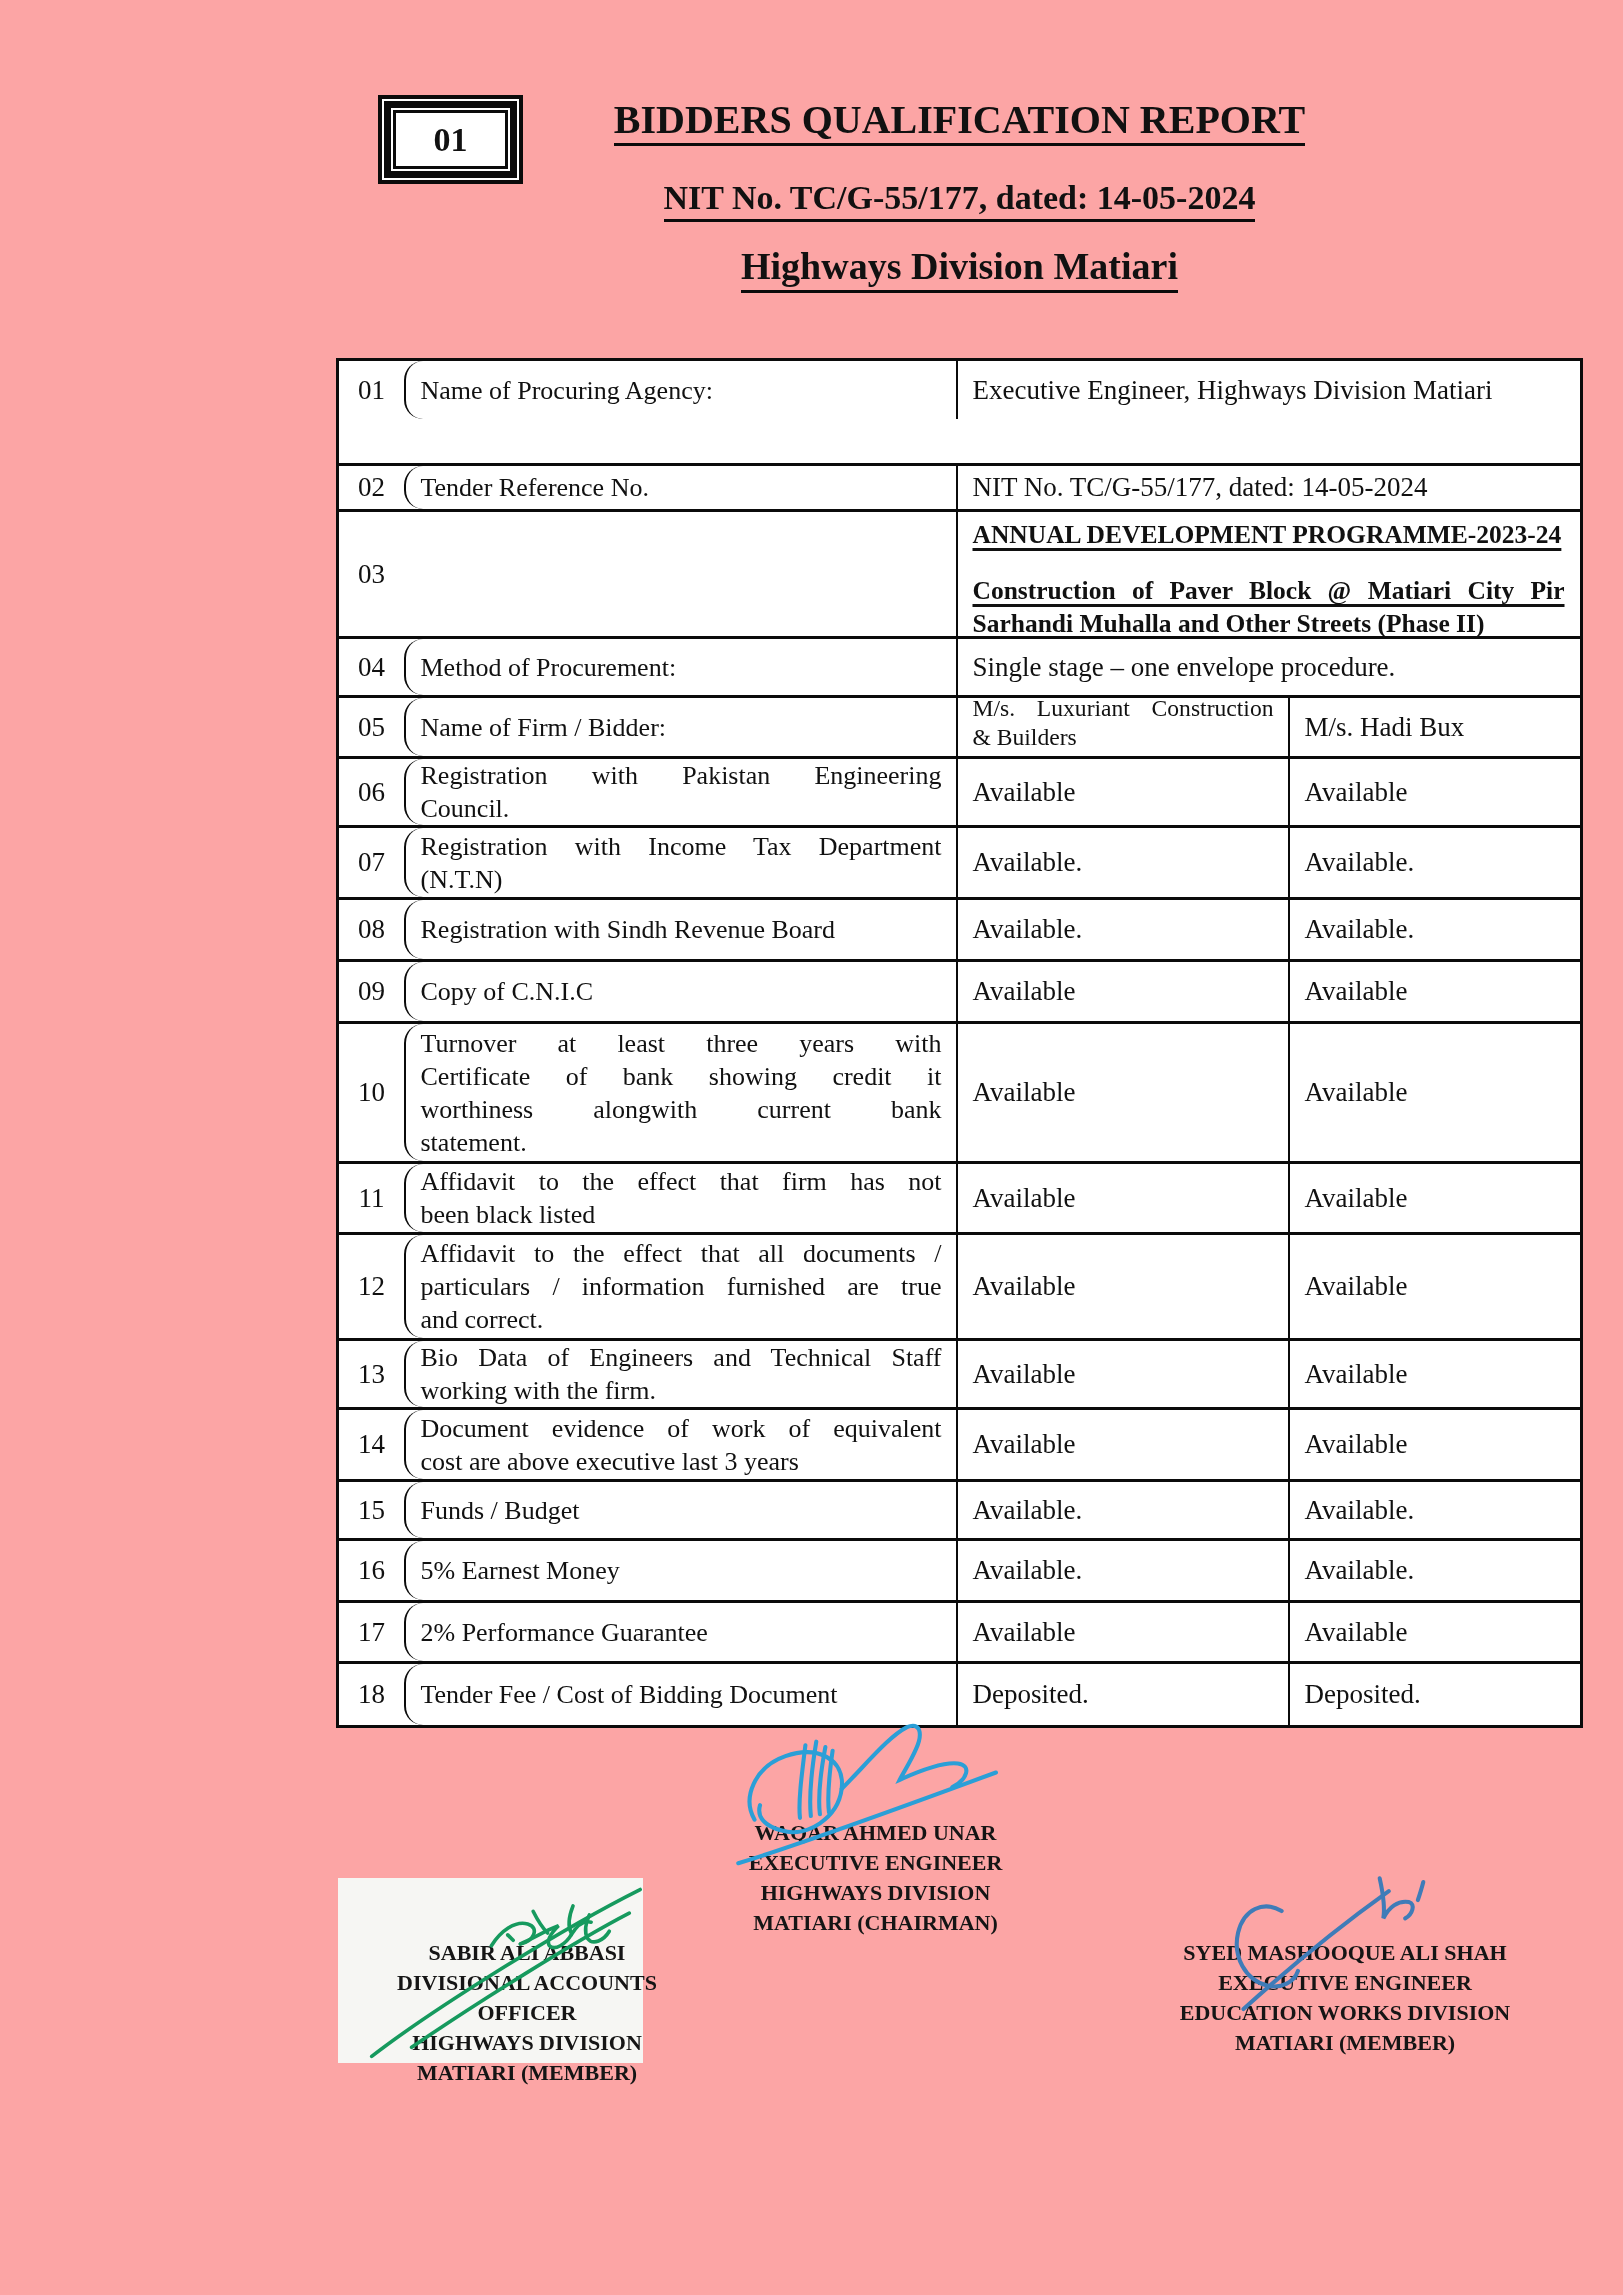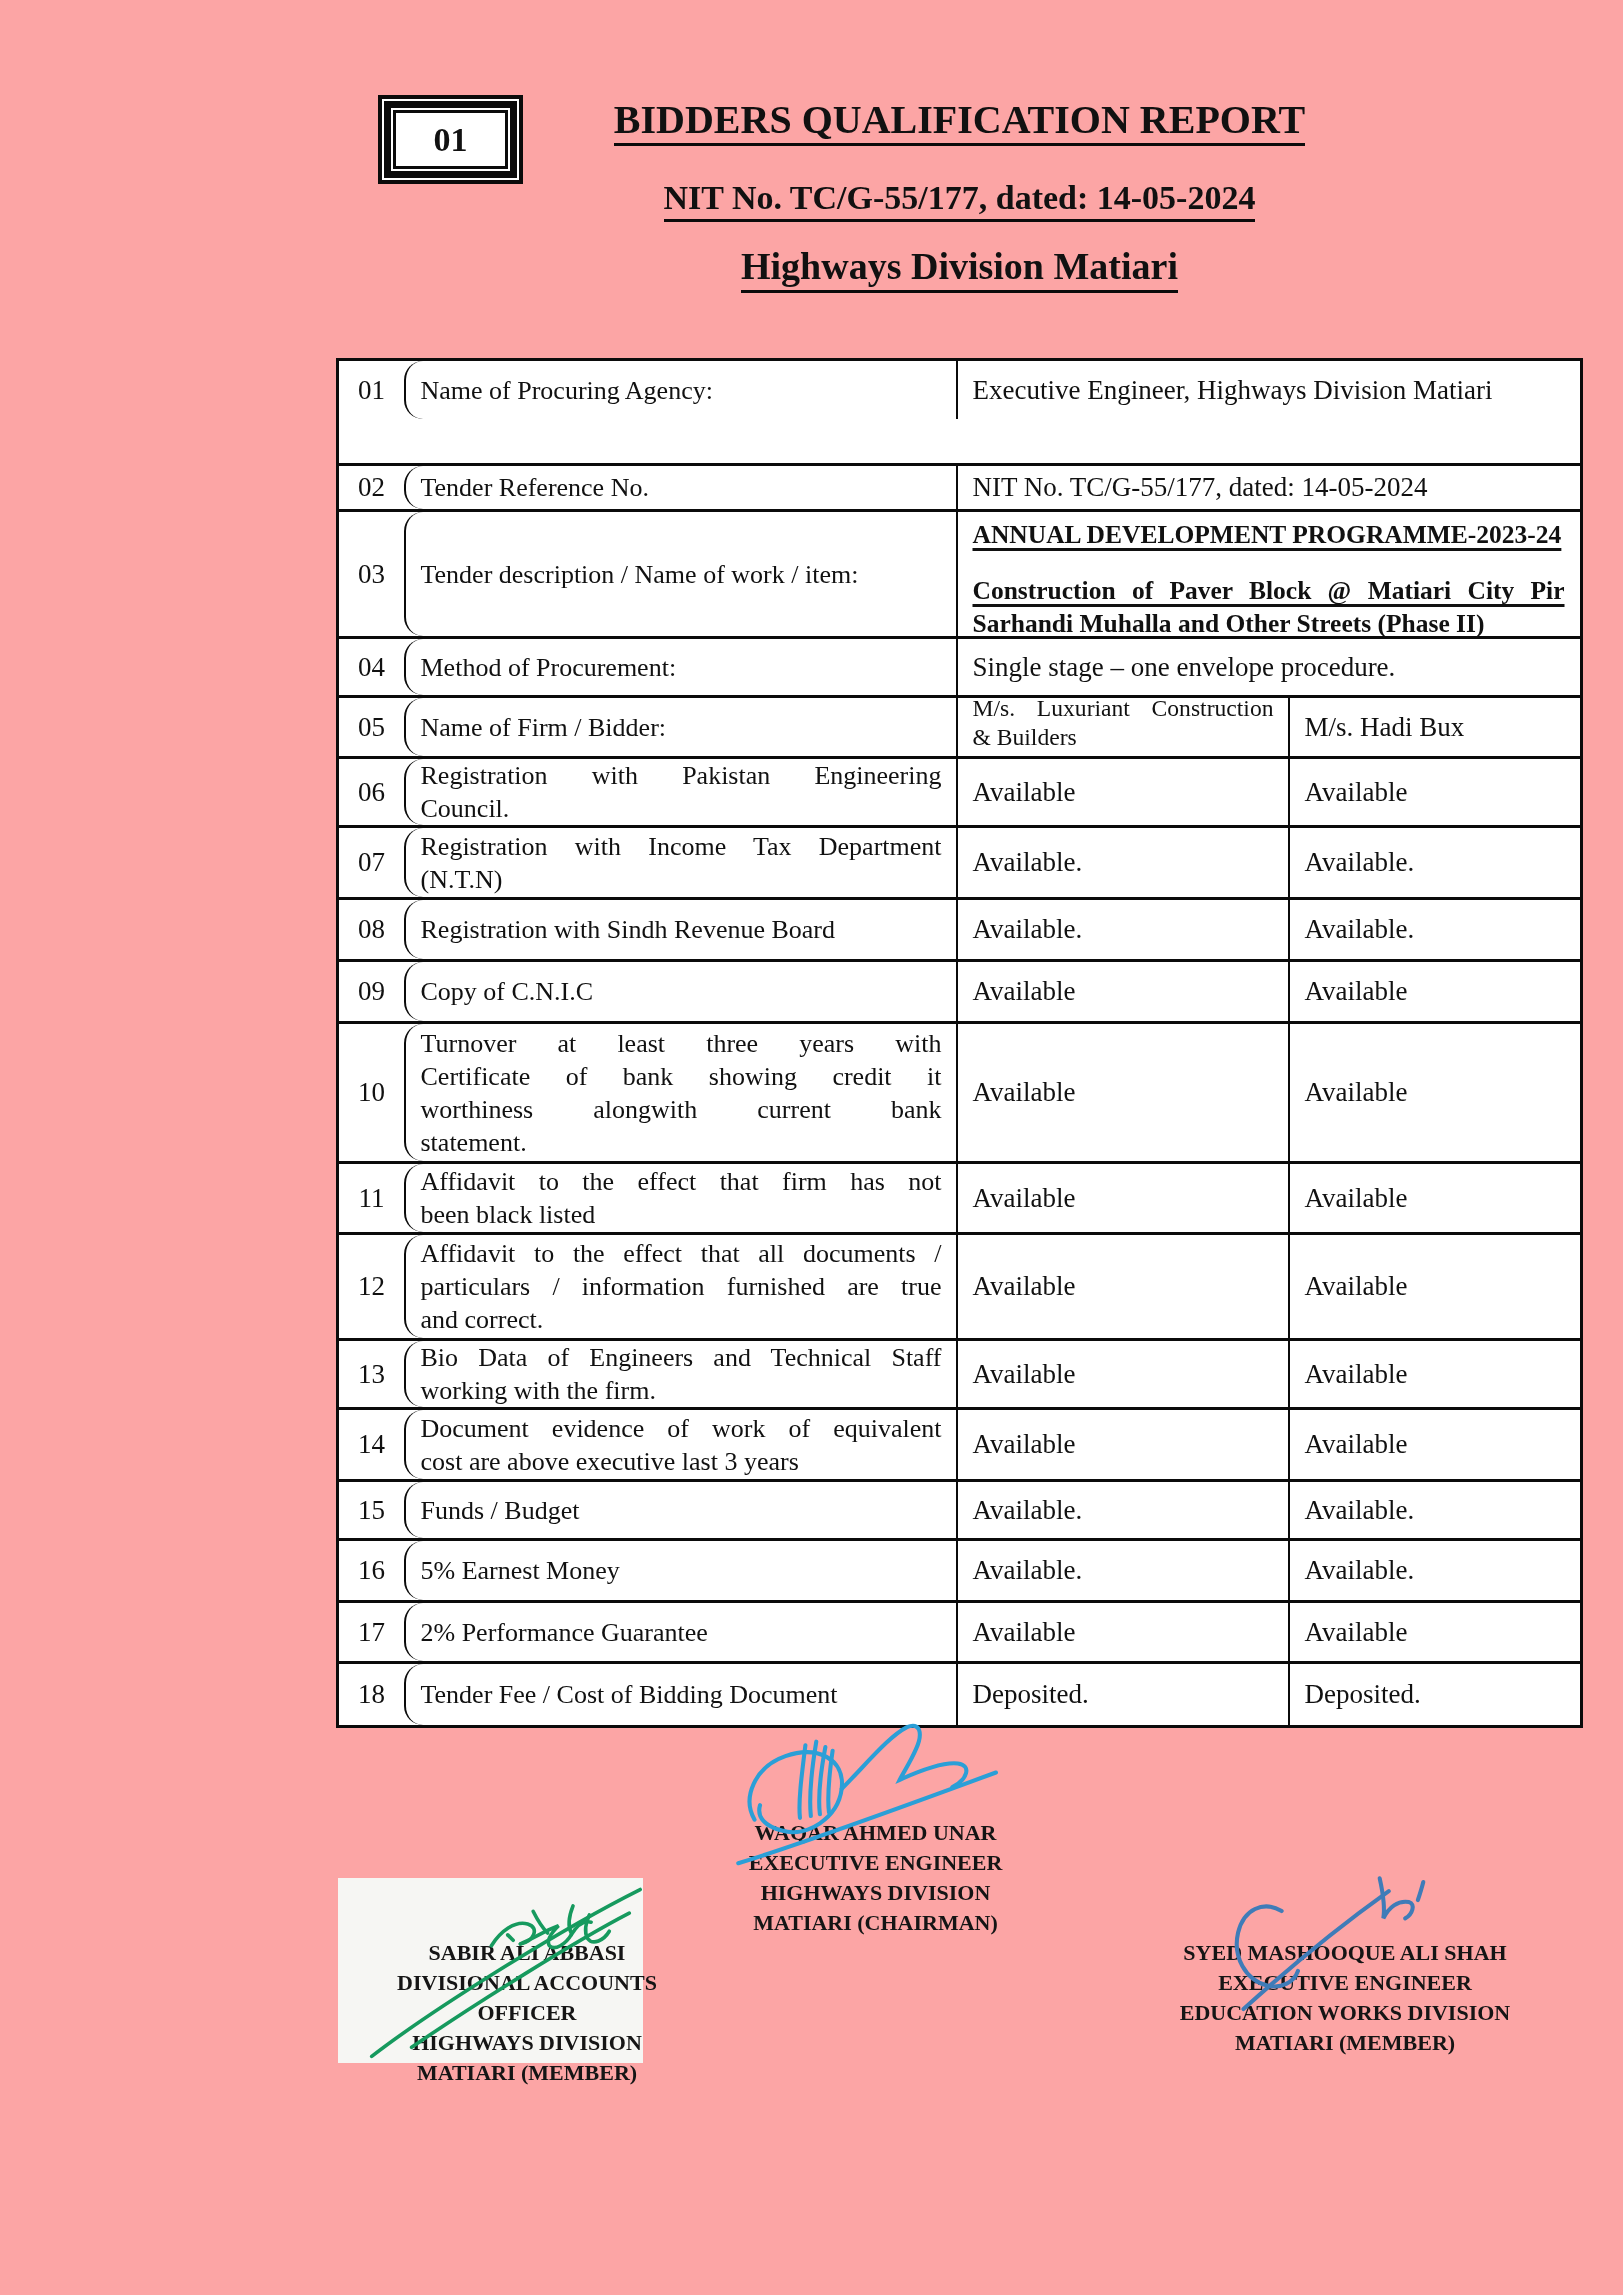--- a/index.html
+++ b/index.html
@@ -108,23 +108,20 @@
         <div class="cell num">02</div>
         <div class="cell desc">
           <div class="ll">Tender Reference No.</div>
         </div>
         <div class="cell val span2">
           <div class="ll">NIT No. TC/G-55/177, dated: 14-05-2024</div>
         </div>
       </div>
       <div class="trow" style="height: 127px;">
         <div class="cell num">03</div>
-        <div class="cell desc">
-          <div class="ll">Tender description / Name of work / item:</div>
-        </div>
         <div class="cell val span2 richcell">
           <div class="rich-head">ANNUAL DEVELOPMENT PROGRAMME-2023-24</div>
           <div class="rich-para">
             <div class="jl">Construction of Paver Block @ Matiari City Pir</div>
             <div class="ll">Sarhandi Muhalla and Other Streets (Phase II)</div>
           </div>
         </div>
       </div>
       <div class="trow" style="height: 59px;">
         <div class="cell num">04</div>

